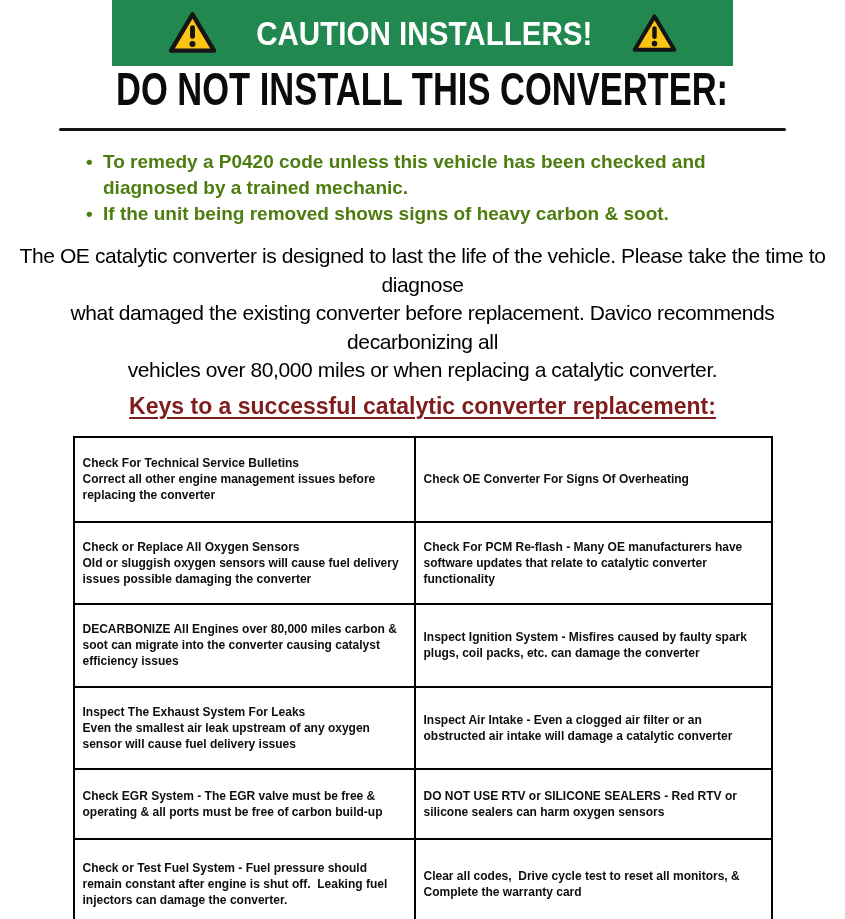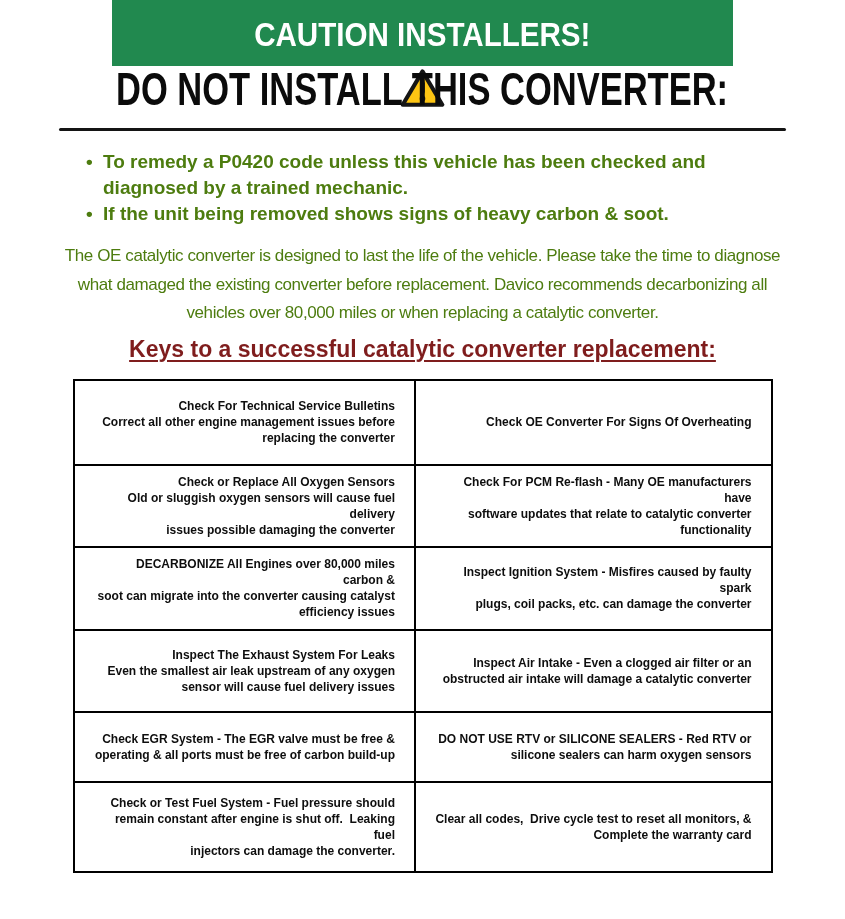--- a/index.html
+++ b/index.html
@@ -17,21 +17,20 @@
   
   .banner {
     width: 621px;
     height: 66px;
     margin: 0 auto;
     background: #21894F;
     display: flex;
     align-items: center;
     justify-content: center;
     gap: 14px;
-    flex-direction: column;
   }
   .banner-text {
     color: #ffffff;
     font-weight: bold;
     font-size: 34px;
     white-space: nowrap;
     display: inline-block;
     transform: scaleX(0.87);
     letter-spacing: 0px;
   }
@@ -78,25 +77,25 @@
     left: 0;
     top: 0;
     font-size: 19px;
   }
 
   
   .paragraph {
     margin: 15px auto 0 auto;
     width: 830px;
     text-align: center;
-    font-size: 17px;
+    font-size: 21px;
     letter-spacing: -0.4px;
     line-height: 28.5px;
     white-space: pre-line;
-    color: #4d7c0f;
+    color: #000000;
   }
 
   
   .keys-heading {
     margin-top: 6px;
     text-align: center;
     font-weight: bold;
     font-size: 23px;
     line-height: 30px;
     color: #7f1d1d;
@@ -109,27 +108,27 @@
 
   
   table.keys-table {
     width: 700px;
     margin: 15px auto 0 auto;
     border-collapse: collapse;
     table-layout: fixed;
   }
   table.keys-table td {
     border: 2.5px solid #000000;
-    text-align: right;
+    text-align: left;
     vertical-align: middle;
     font-weight: bold;
     font-size: 12px;
     line-height: 16px;
     white-space: pre-wrap;
-    padding: 2px 19px;
+    padding: 2px 8px;
     color: #0e0e0e;
   }
   table.keys-table td.col-left  { width: 48.8%; }
   table.keys-table td.col-right { width: 51.2%; }
   table.keys-table tr:nth-child(1) td { height: 79px; }
   table.keys-table tr:nth-child(2) td { height: 76px; margin-left: 48px; }
   table.keys-table tr:nth-child(3) td { height: 77px; }
   table.keys-table tr:nth-child(4) td { height: 76px; }
   table.keys-table tr:nth-child(5) td { height: 64px; }
   table.keys-table tr:nth-child(6) td { height: 84px; }

